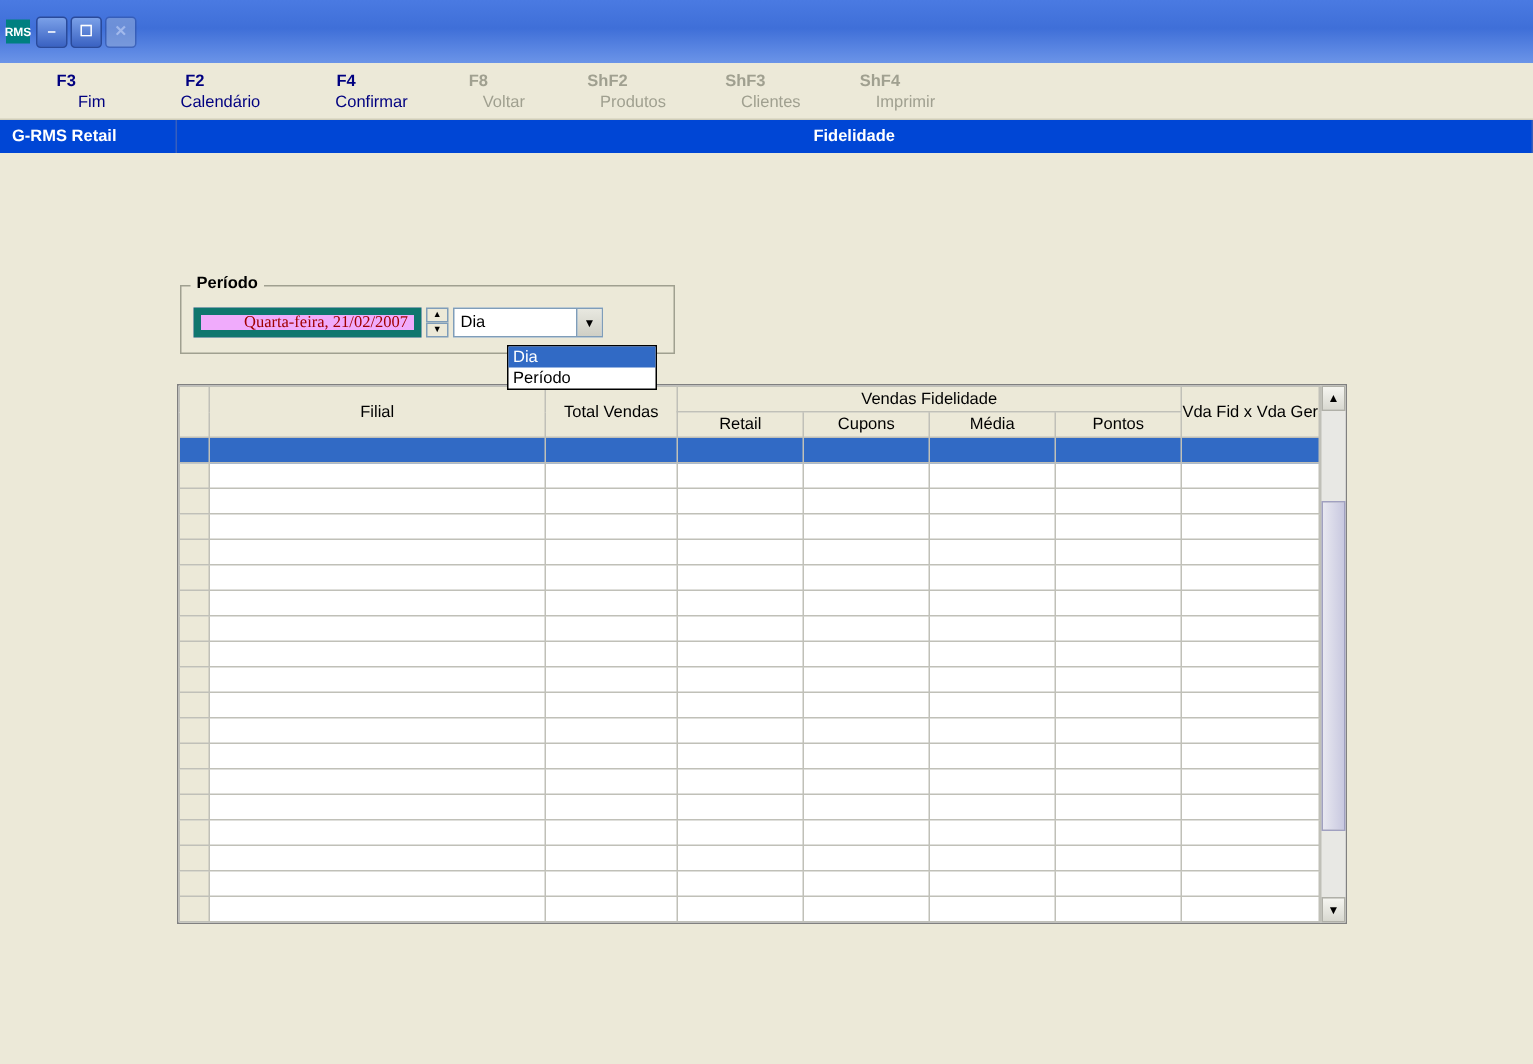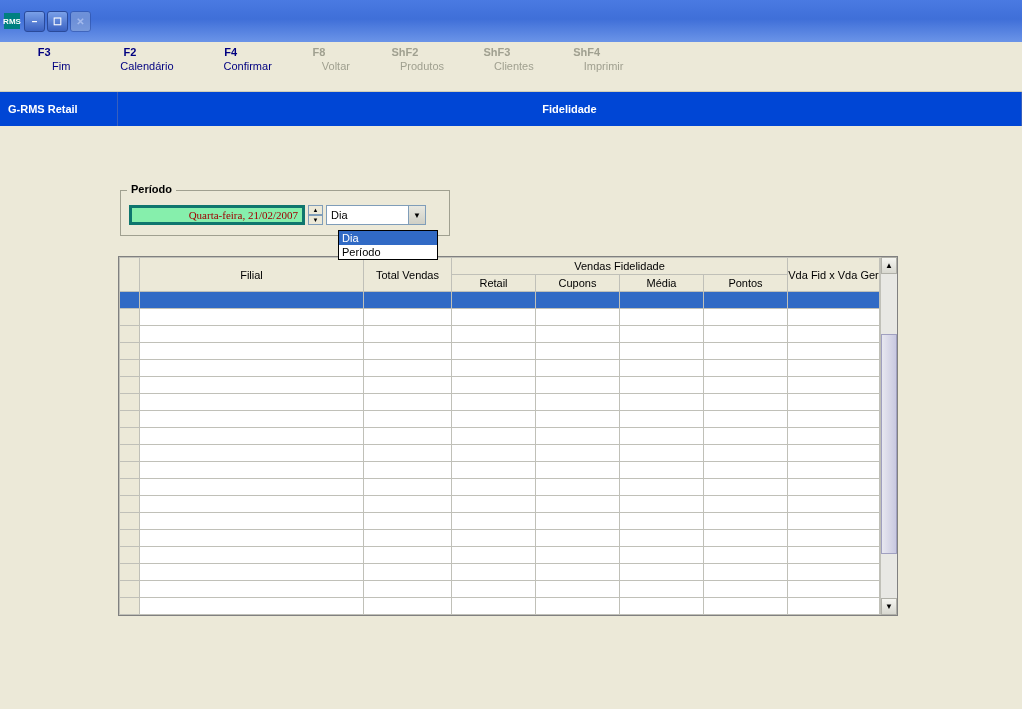--- a/index.html
+++ b/index.html
@@ -40,38 +40,38 @@
   color: #fff;
   display: flex;
   align-items: center;
   justify-content: center;
   font-size: 10px;
   font-weight: bold;
   cursor: pointer;
 }
 .titlebar .win-btn.disabled { opacity: 0.5; cursor: default; background:#9ab0d8; }
 .toolbar {
-  height: 50px;
+  height: 38px;
   background: #ece9d8;
   display: flex;
-  align-items: flex-start;
+  align-items: center;
   padding-left: 10px;
   border-bottom: 1px solid #d0cdb8;
 }
 .tool-item {
   text-align: center;
   padding: 4px 8px;
   cursor: pointer;
 }
 .tool-item .shortcut { font-weight: bold; color: #000080; }
 .tool-item .label { color: #000080; margin-top: 2px; padding-left: 34px; }
 .tool-item.disabled .shortcut,
 .tool-item.disabled .label { color: #a0a090; }
 .bluebar {
-  height: 34px;
+  height: 22px;
   background: #0046d5;
   display: flex;
   color: #fff;
   font-weight: bold;
   align-items: stretch;
 }
 .bluebar .seg {
   display: flex;
   align-items: center;
   justify-content: center;
@@ -91,23 +91,23 @@
 }
 .periodo-box .legend {
   position: absolute;
   top: -8px; left: 6px;
   background: #ece9d8;
   padding: 0 4px;
   font-weight: bold;
 }
 .periodo-row { display: flex; align-items: center; gap: 3px; }
 .date-field {
-  width: 176px; height: 20px;
-  border: 3px solid #0f766e;
-  background: #86efac;
+  width: 152px; height: 20px;
+  border: 5px solid #0f766e;
+  background: #f0abfc;
   color: #a00000;
   text-align: right;
   padding: 0 4px;
   font-family: Tahoma;
   font-size: 11px;
 }
 .spinner {
   display: flex; flex-direction: column;
 }
 .spinner .sp {

